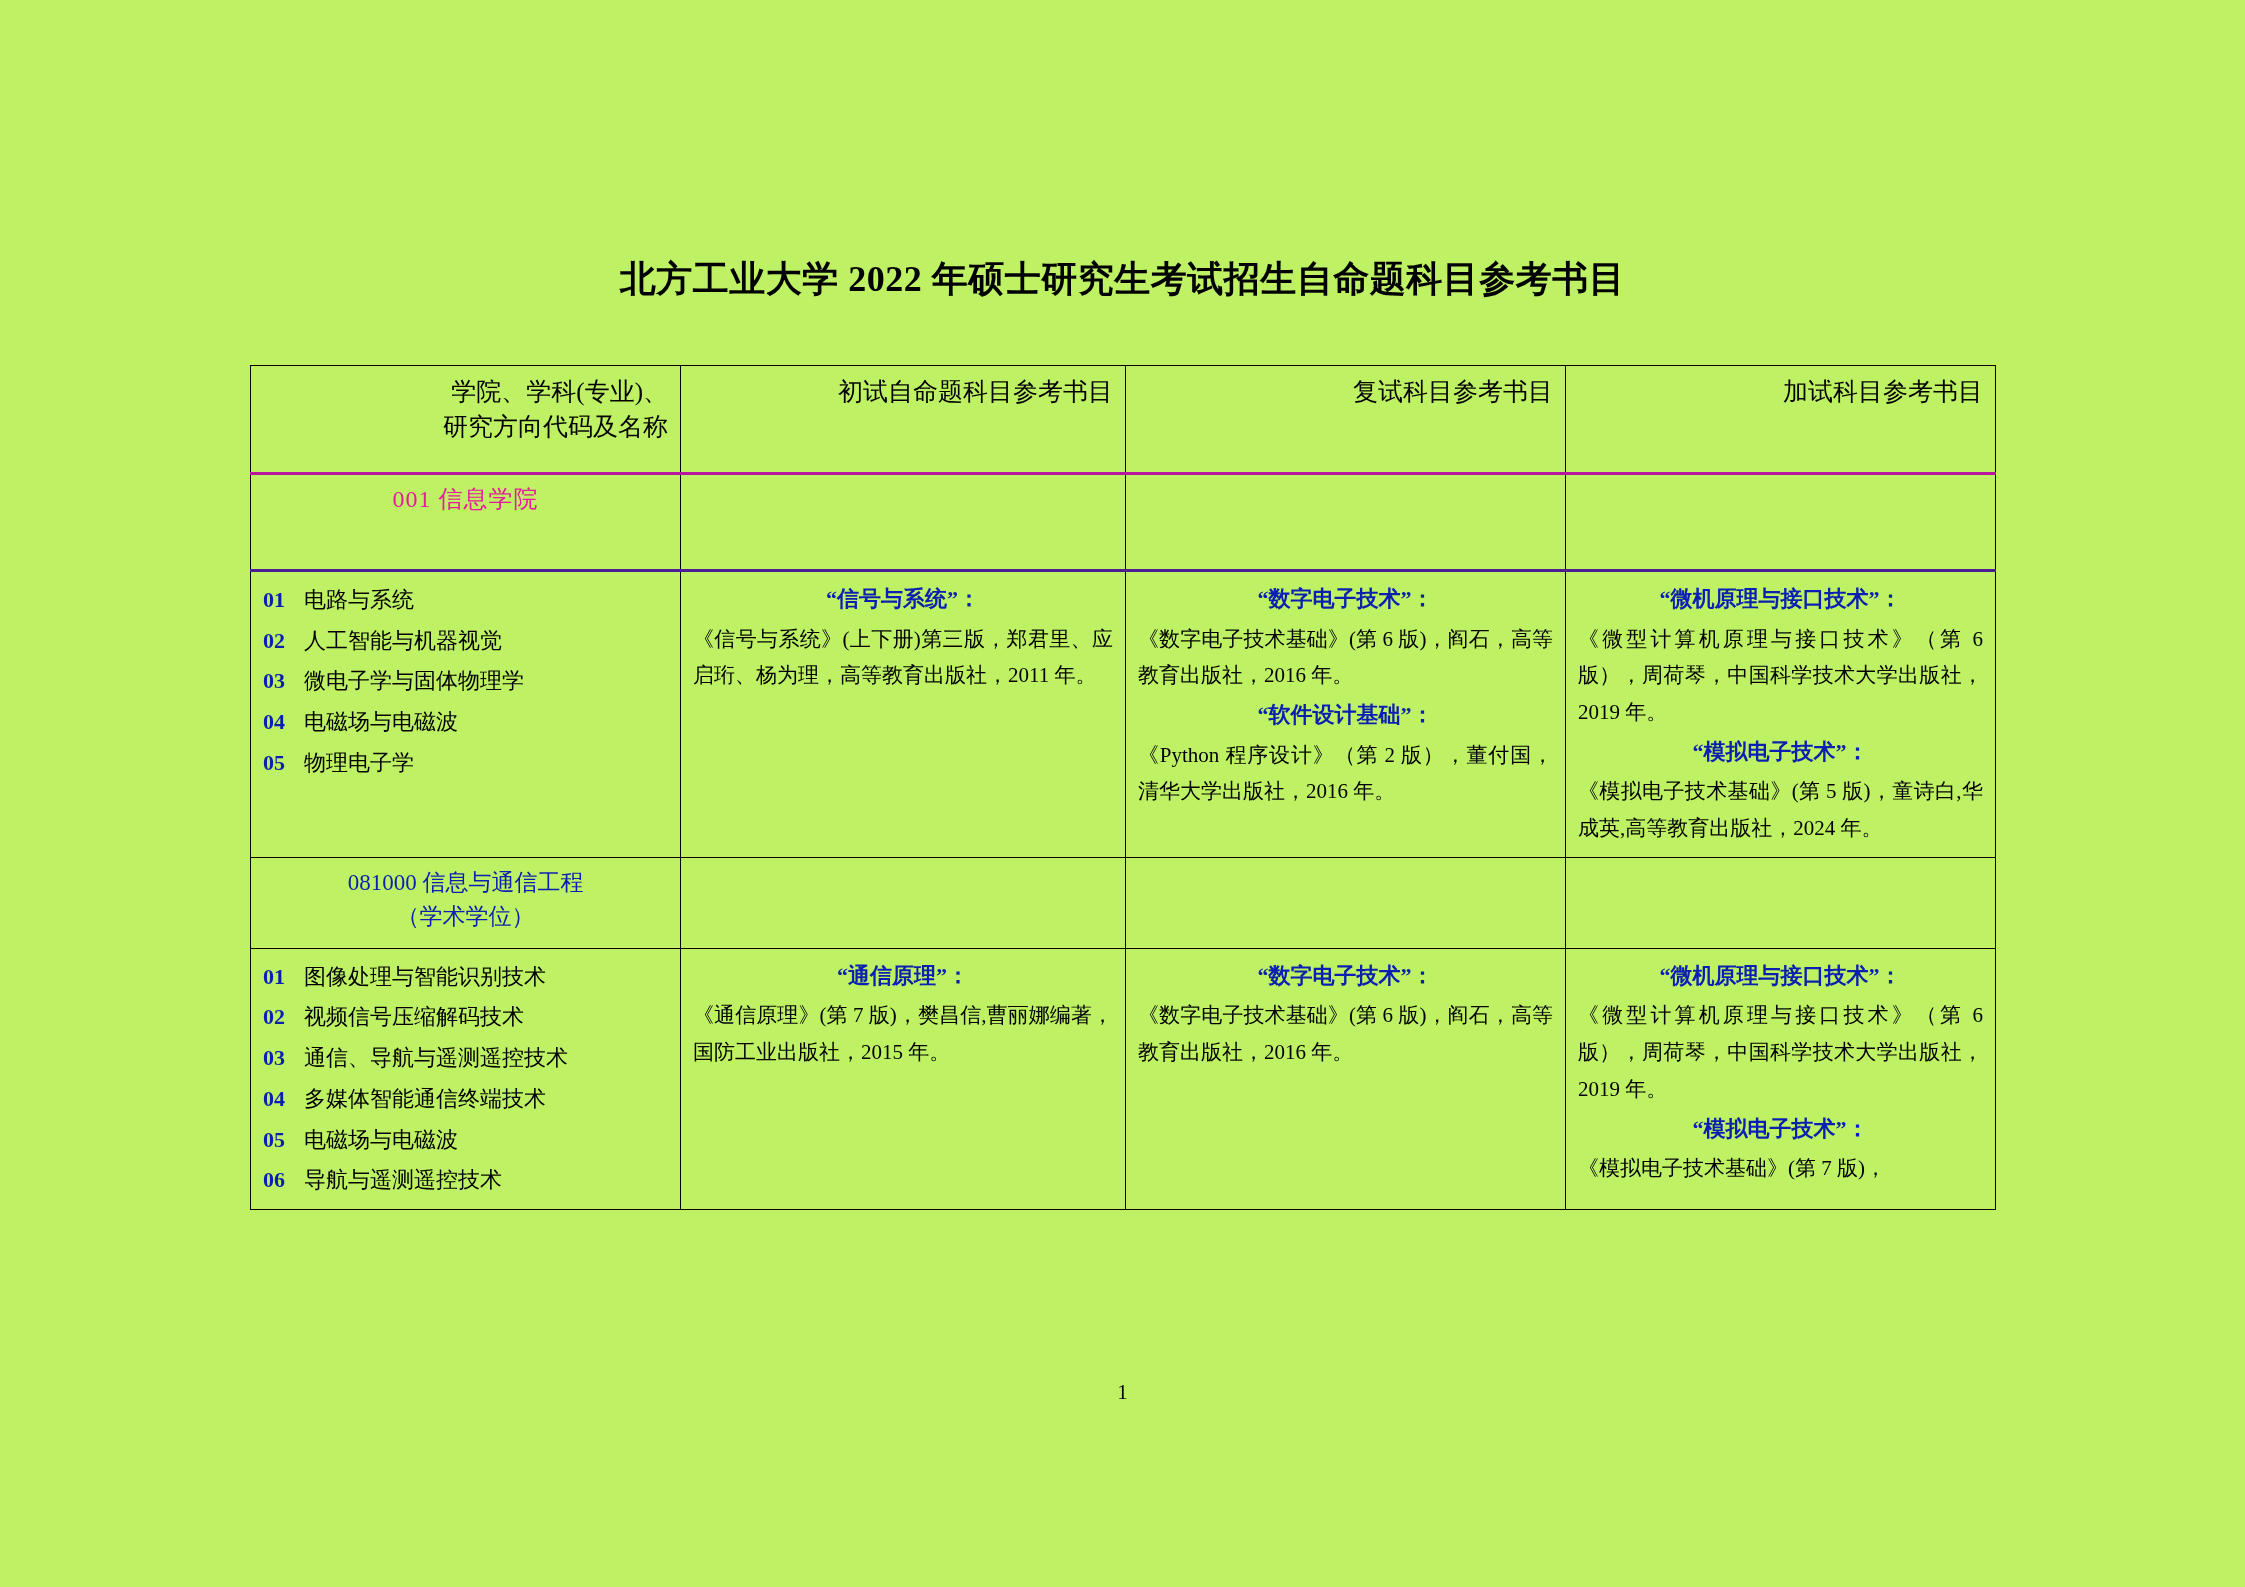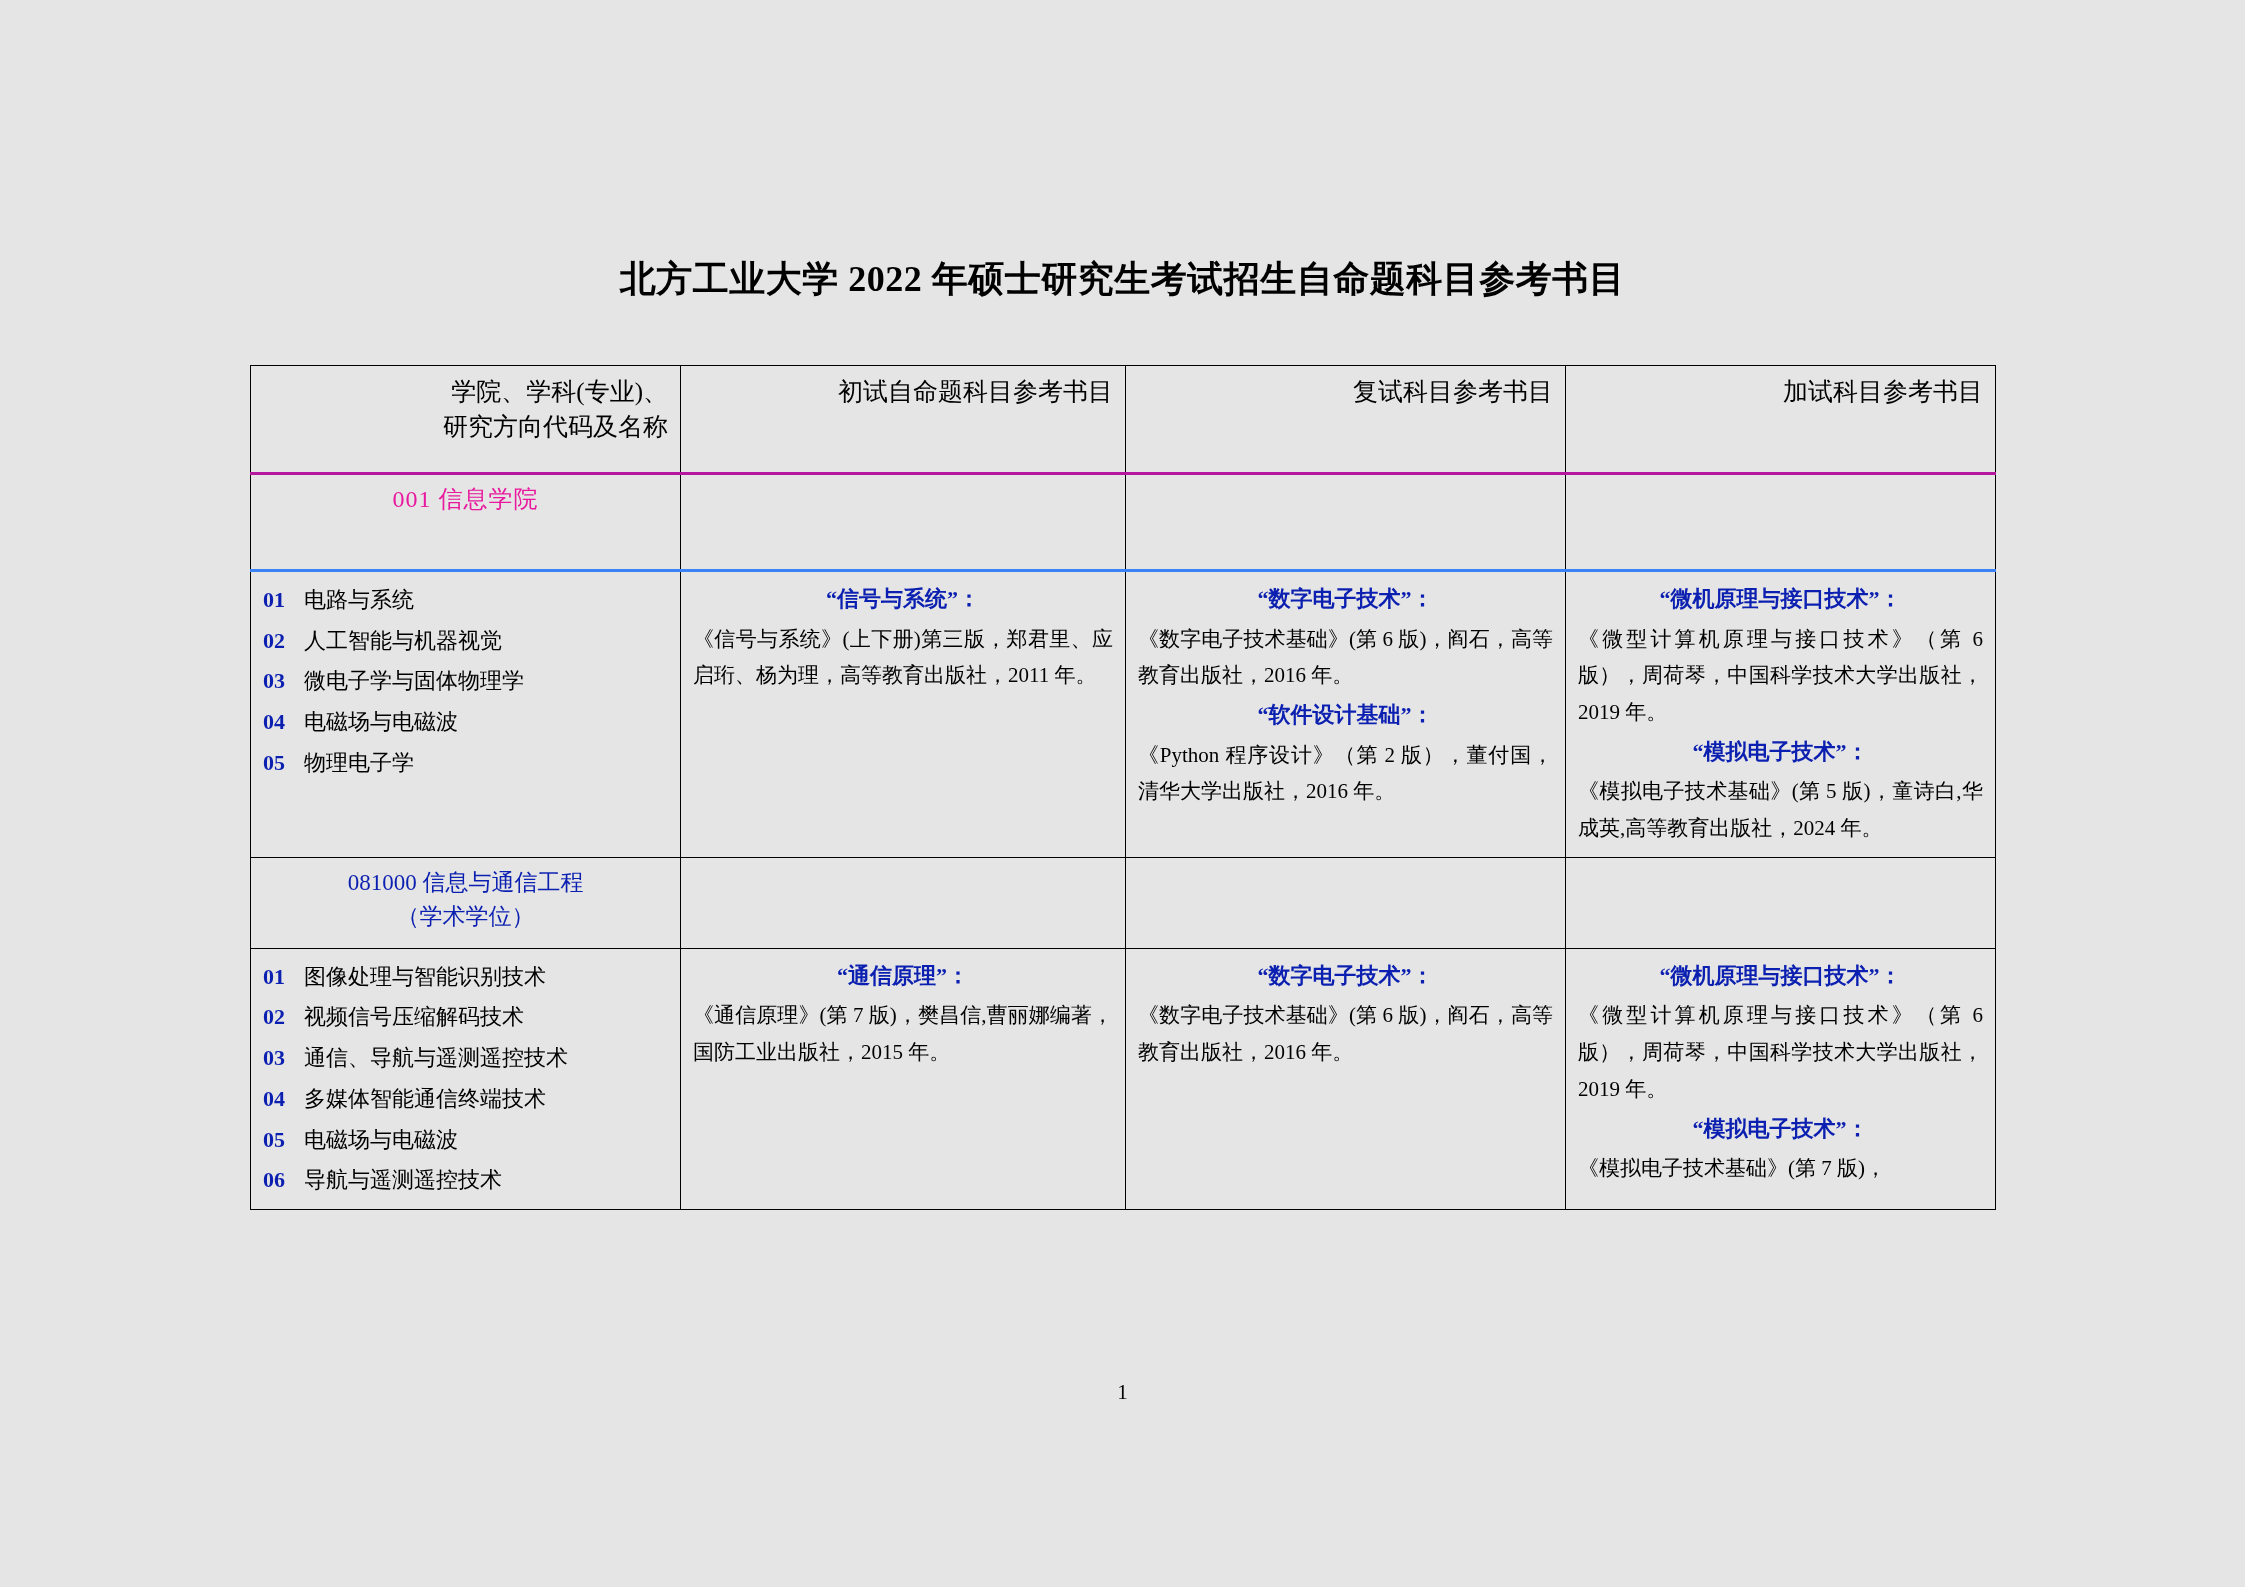--- a/index.html
+++ b/index.html
@@ -12,21 +12,21 @@
     height: 1587px;
     font-family: "Liberation Serif", "DejaVu Serif", serif;
     position: relative;
     overflow: hidden;
   }
   .page {
     position: absolute;
     left: 0; top: 0;
     width: 2245px;
     height: 1587px;
-    background: #e5e5e5;
+    background: #bef264;
   }
   .doc-title {
     position: absolute;
     left: 0;
     top: 255px;
     width: 2245px;
     text-align: center;
     font-size: 36px;
     font-weight: bold;
     letter-spacing: 0.5px;
@@ -59,21 +59,21 @@
     vertical-align: middle;
     font-weight: bold;
     font-size: 25px;
     height: 90px;
     line-height: 1.4;
   }
   .hdr-l1 { display: block; }
   .hdr-l2 { display: block; }
 
   tr.sep-top td { border-top: 3px solid #b5179e; }
-  tr.sep-bot td { border-bottom: 3px solid #3b82f6; }
+  tr.sep-bot td { border-bottom: 3px solid #4c1d95; }
 
   td.college {
     color: #e8199e;
     font-weight: bold;
     font-size: 24px;
     text-align: center;
     vertical-align: middle;
     height: 78px;
     letter-spacing: 1px;
   }

